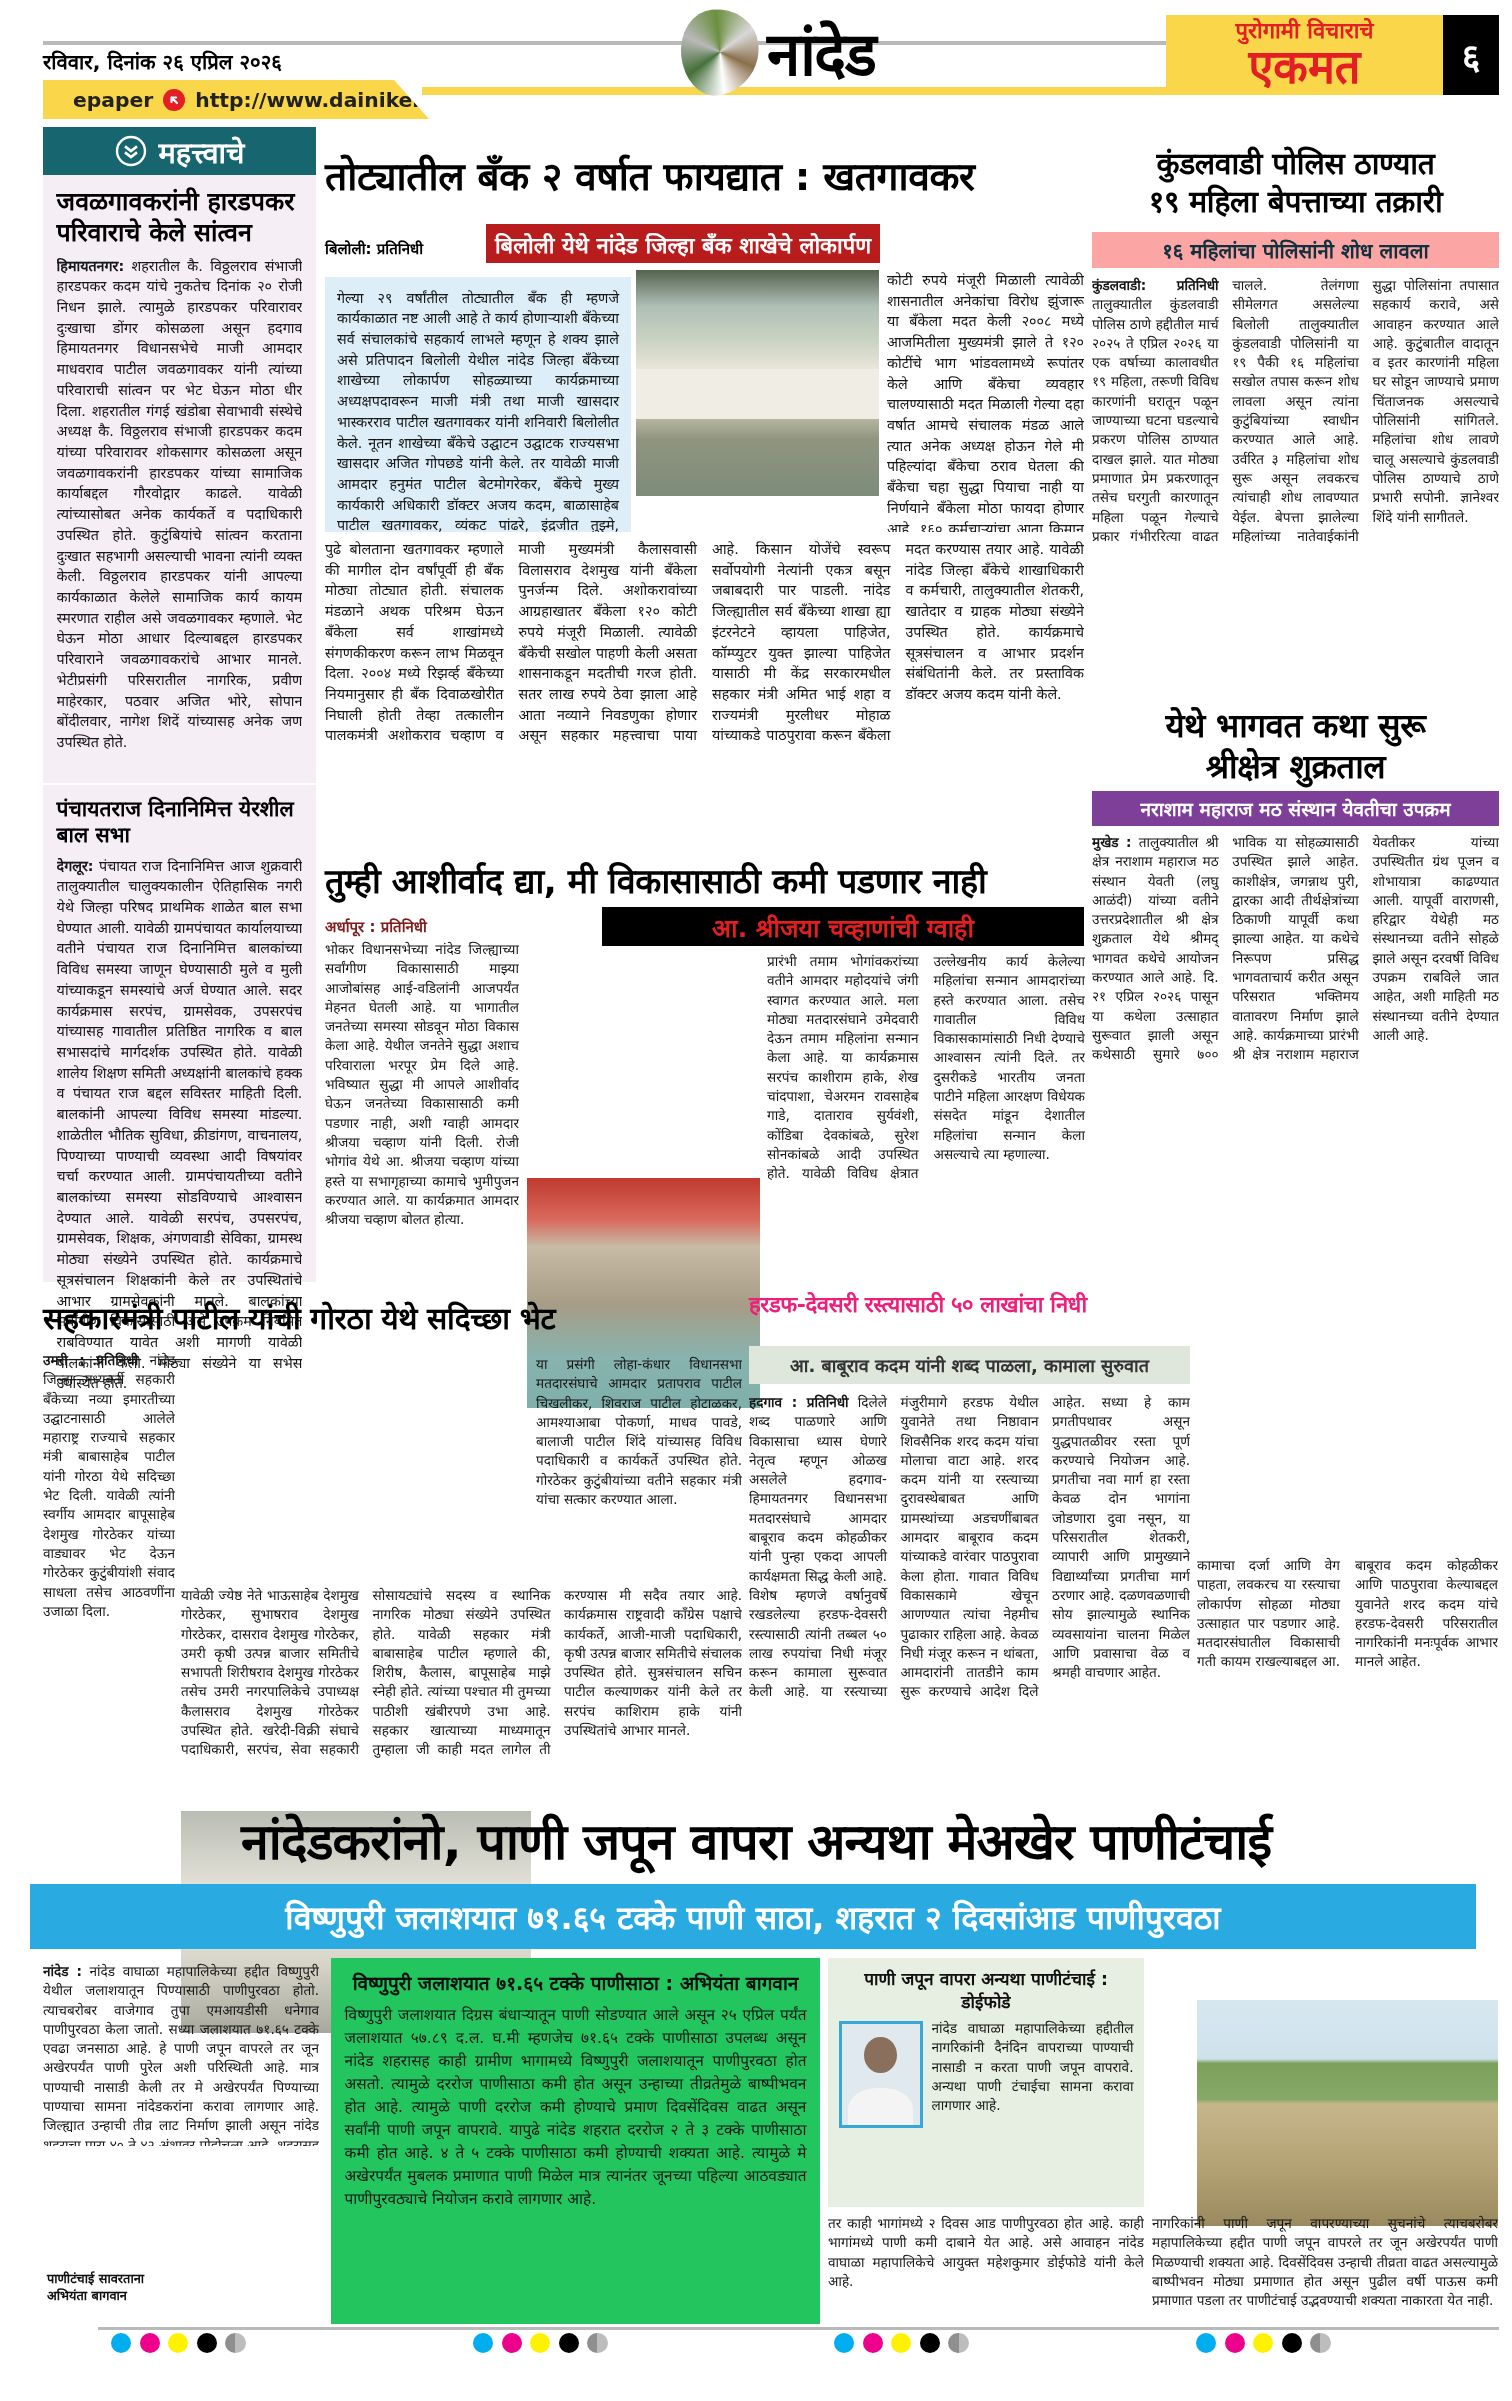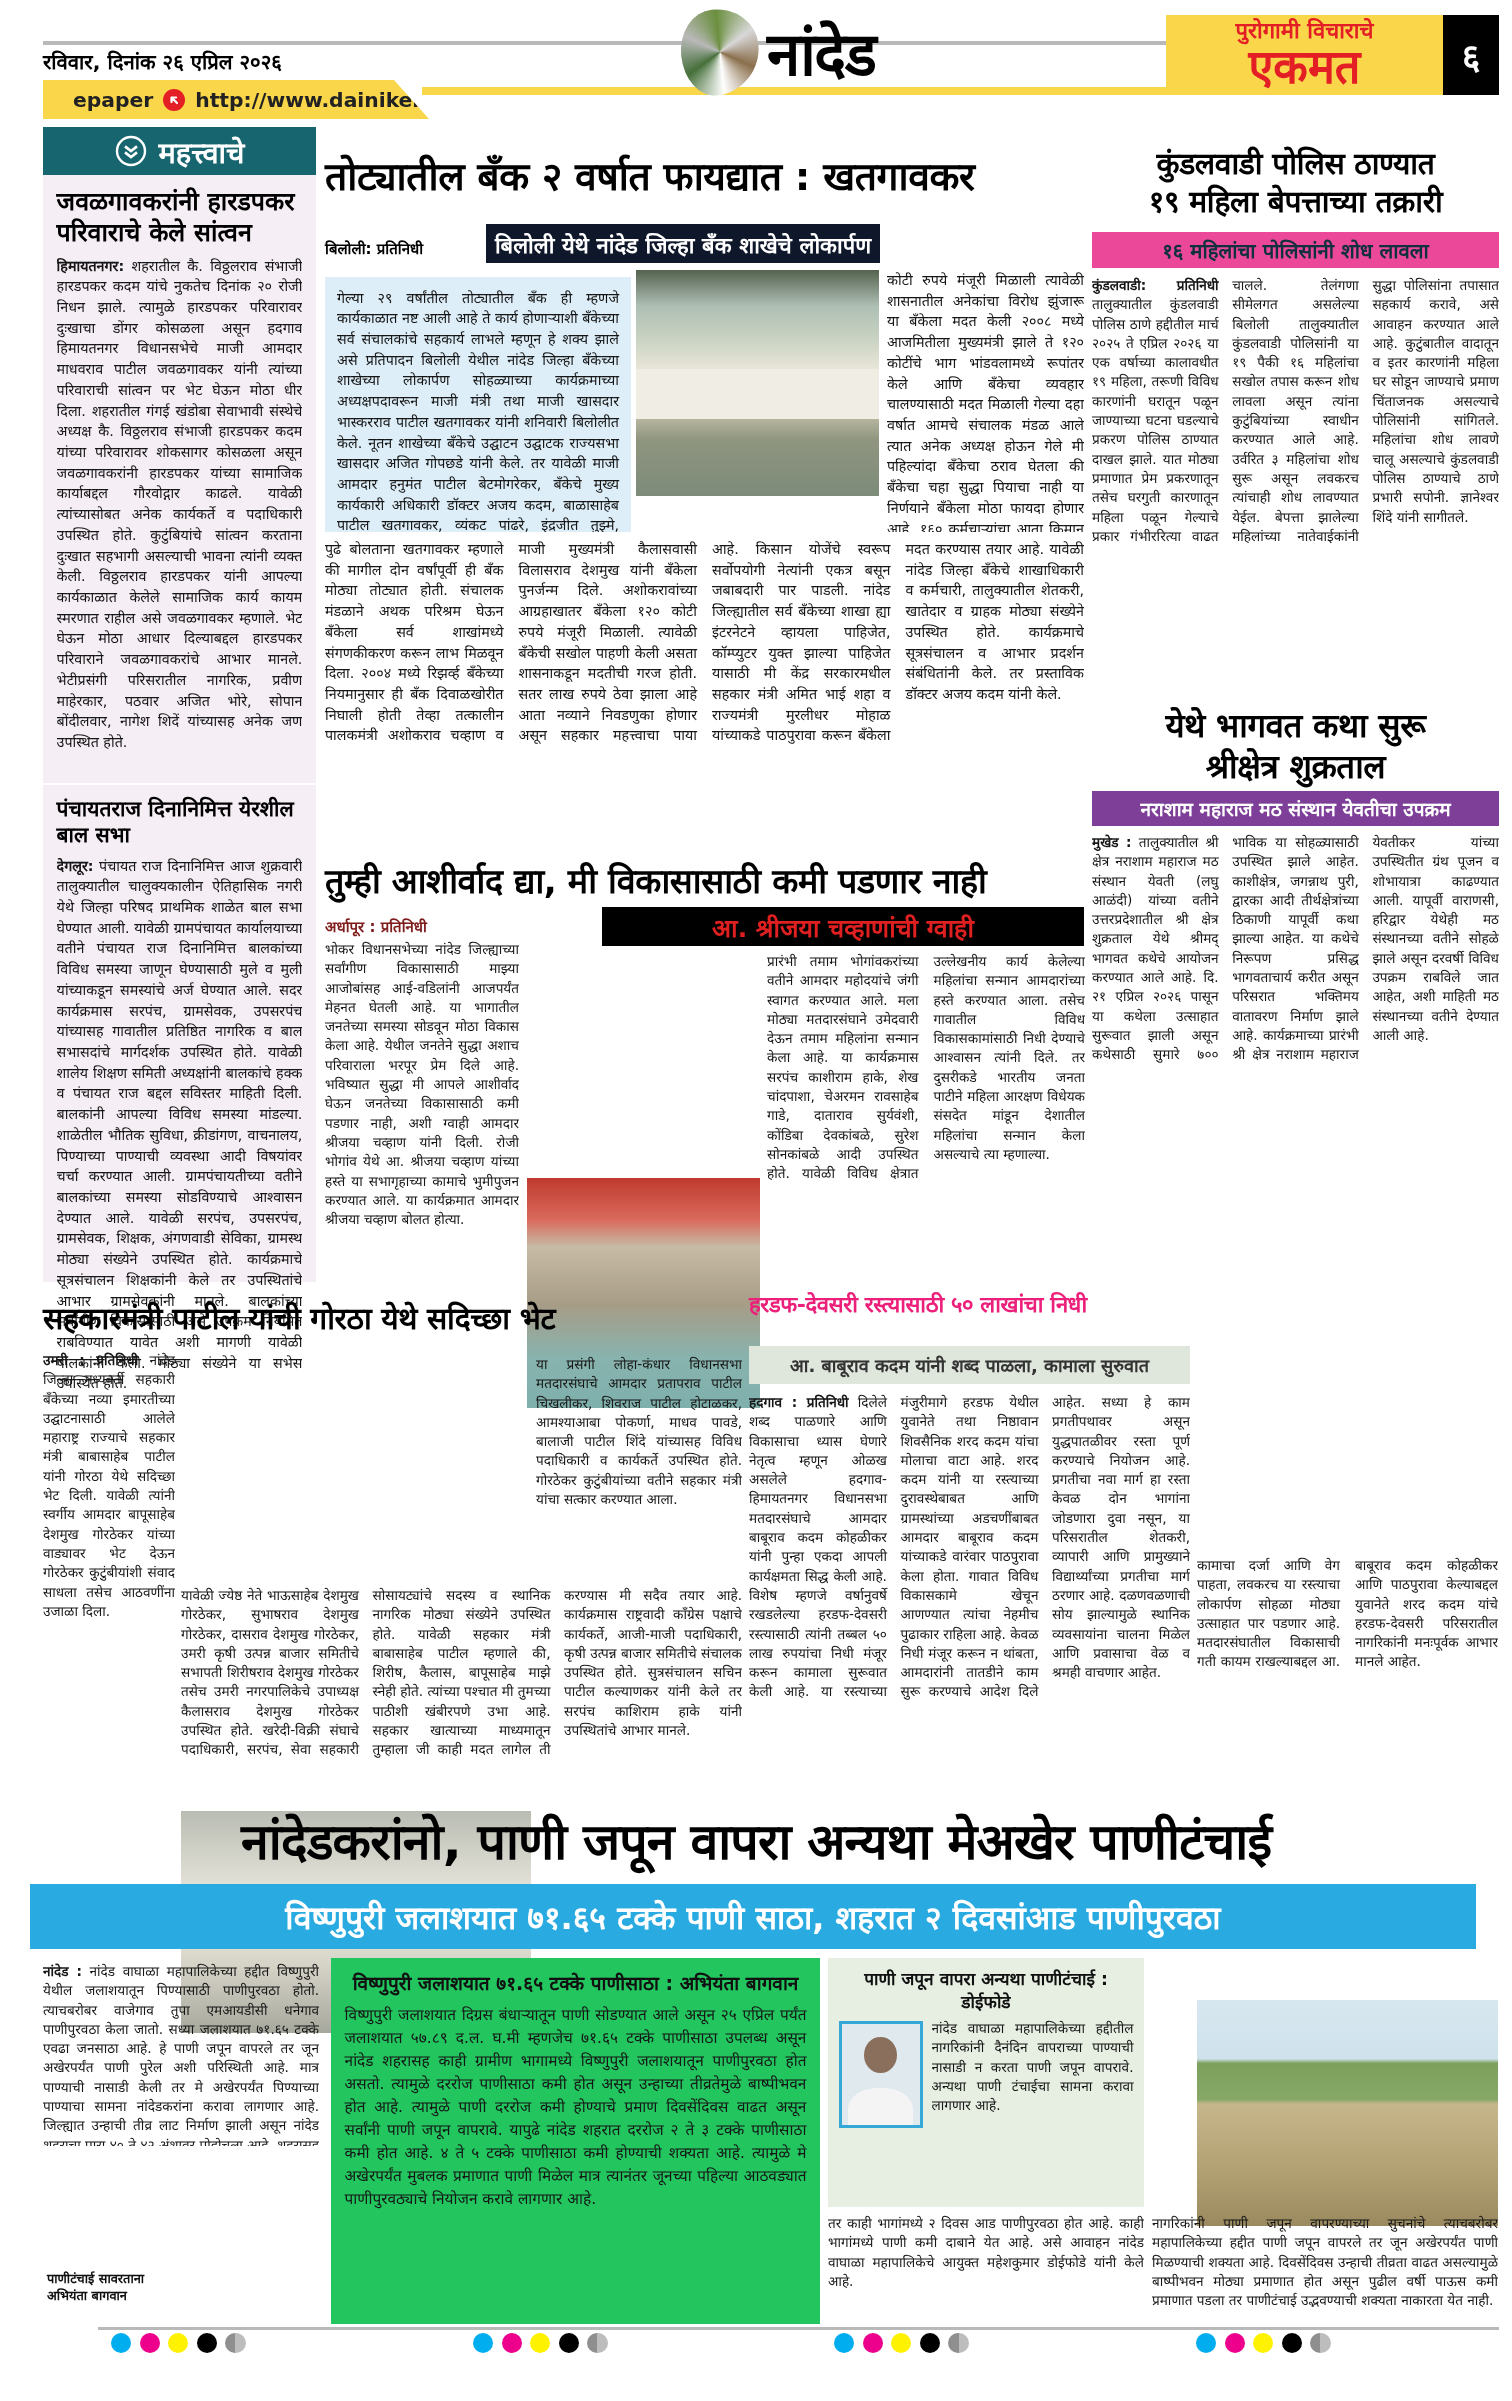--- a/index.html
+++ b/index.html
@@ -34,27 +34,27 @@
 
   
   .left-banner { background:#16656f; display:flex; align-items:center; justify-content:center; gap:12px; }
   .left-banner .t { color:#fff; font-size:29px; font-weight:900; }
   .lavender { background:#f5eef5; padding:10.5px 13.6px; }
   .lh1 { font-size:25px; font-weight:900; line-height:1.25; color:#000; margin-bottom:7.5px; }
   .lh2 { font-size:21px; font-weight:900; line-height:1.25; color:#000; margin-bottom:7.5px; }
 
   
   .bank-headline { font-size:39px; white-space:nowrap; }
-  .orange-bar { background:#0f172a; color:#fff; font-size:22px; font-weight:bold;
+  .orange-bar { background:#b91c1c; color:#fff; font-size:22px; font-weight:bold;
                 display:flex; align-items:center; justify-content:center; }
   .blue-box { background:#ddeef8; padding:10.5px 12px; }
 
   
   .c-head { text-align:center; line-height:1.25; }
-  .blue-bar { background:#ec4899; color:#10303e; font-size:20.3px; font-weight:bold;
+  .blue-bar { background:#fca5a5; color:#10303e; font-size:20.3px; font-weight:bold;
               display:flex; align-items:center; justify-content:center; }
   .purple-bar { background:#7d3f98; color:#fff; font-size:19px; font-weight:bold;
                 display:flex; align-items:center; justify-content:center; }
   .cream-bar { background:#000000; color:#e02020; font-size:25px; font-weight:900;
                display:flex; align-items:center; justify-content:center; }
   .green-bar { background:#dfe7dd; color:#333; font-size:18px; font-weight:bold;
                display:flex; align-items:center; justify-content:center; }
   .magenta { color:#ec1f7a; }
 
   

